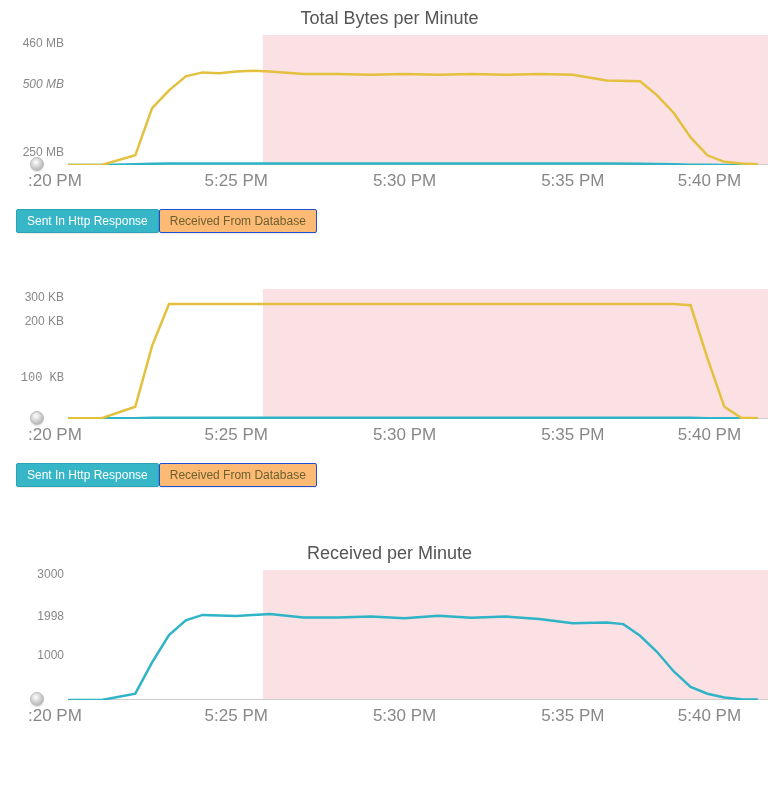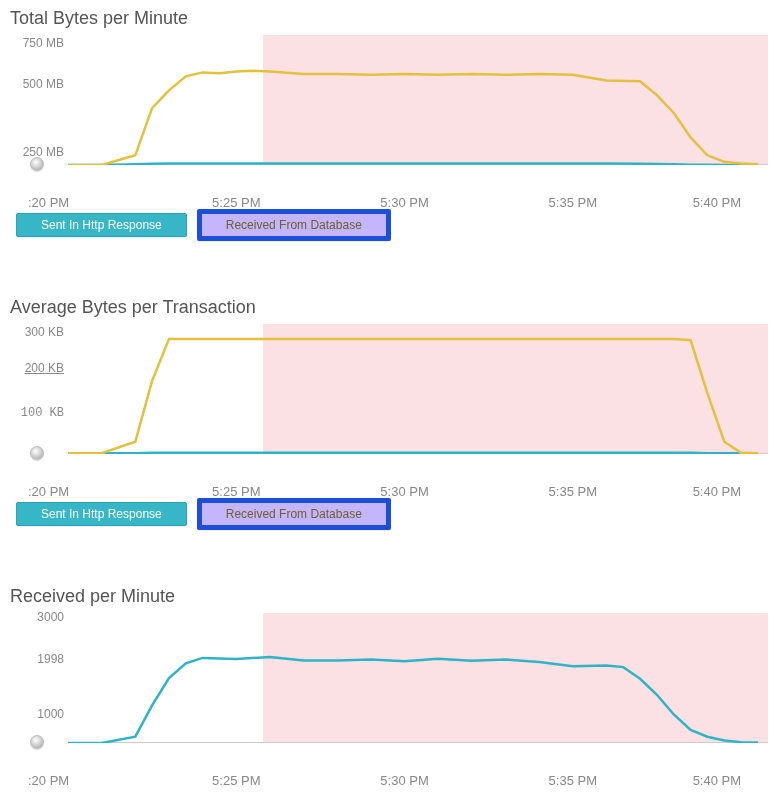--- a/index.html
+++ b/index.html
@@ -13,20 +13,21 @@
   }
   .panel {
     margin-bottom: 56px;
   }
   .panel:last-child { margin-bottom: 8px; }
   .title {
     font-size: 18px;
     font-weight: 400;
     color: #555;
     margin: 0 0 6px 2px;
+    text-align: center;
   }
   .chart-wrap {
     position: relative;
     height: 160px;
     width: 760px;
   }
   
   .ylabels {
     position: absolute;
     left: 0;
@@ -69,89 +70,86 @@
   }
   .xlabels {
     position: absolute;
     left: 60px;
     right: 0;
     top: 136px;
     height: 20px;
   }
   .xlabel {
     position: absolute;
-    font-size: 13px;
+    font-size: 17px;
     color: #888;
     transform: translateX(-50%);
     white-space: nowrap;
-    margin-top: 24px;
   }
   .xlabel.first { transform: none; }
   .xlabel.last { transform: translateX(-100%); }
   .legend {
     margin: 14px 0 0 8px;
   }
   .legend-item {
     display: inline-block;
     font-size: 12px;
-    padding: 4px 24px;
+    padding: 4px 10px;
     border-radius: 2px;
-    margin-right: 10px;
     box-shadow: 0 1px 1px rgba(0,0,0,0.08);
   }
   .legend-teal {
     background: #36b6c7;
     color: #ffffff;
     border: 1px solid #2aa3b3;
   }
   .legend-yellow {
-    background: #c4b5fd;
+    background: #fdba74;
     color: #6d6030;
-    border: 5px solid #1d4ed8;
+    border: 1px solid #1d4ed8;
   }
   svg { display:block; }
   .line-teal { stroke:#2fb3c6; stroke-width:2.5; fill:none; }
   .line-yellow { stroke:#e3c03e; stroke-width:2.5; fill:none; }
 </style>
 </head>
 <body>
 
 <div id="panels">
     <div class="panel">
       <div class="title">Total Bytes per Minute</div>
       <div class="chart-wrap">
         <div class="ylabels">
           <div class="ylabel" style="top: 89.375px; margin-top: 28px;">250 MB</div>
-          <div class="ylabel" style="top: 48.75px;">500 MB</div>
-          <div class="ylabel" style="top: 8.125px;">750 MB</div>
+          <div class="ylabel" style="top: 48.75px; font-style: italic;">500 MB</div>
+          <div class="ylabel" style="top: 8.125px;">460 MB</div>
         </div>
         <div class="plot">
           <div class="shade" style="left: 195.192px; right: 0px;"></div>
           <svg width="700" height="130" viewBox="0 0 700 130" preserveAspectRatio="none" style="position: absolute; left: 0px; top: 0px;">
             <path d="M0.0 130.0 L33.7 130.0 L67.3 129.2 L84.1 128.7 L101.0 128.4 L117.8 128.4 L134.6 128.4 L151.4 128.4 L168.3 128.4 L185.1 128.4 L201.9 128.4 L235.6 128.4 L269.2 128.4 L302.9 128.4 L336.5 128.4 L370.2 128.4 L403.8 128.4 L437.5 128.4 L471.2 128.4 L504.8 128.4 L538.5 128.4 L572.1 128.7 L588.9 129.0 L605.8 129.3 L622.6 129.7 L639.4 129.8 L656.3 130.0 L673.1 130.0 L689.9 130.0 " class="line-teal"></path>
             <path d="M0.0 130.0 L33.7 130.0 L67.3 120.3 L84.1 73.1 L101.0 55.3 L117.8 41.4 L134.6 37.4 L151.4 38.2 L168.3 36.6 L185.1 35.8 L201.9 36.6 L235.6 39.0 L269.2 39.0 L302.9 39.8 L336.5 39.0 L370.2 39.8 L403.8 39.0 L437.5 39.8 L471.2 39.0 L504.8 39.8 L538.5 45.5 L572.1 46.3 L588.9 60.1 L605.8 78.0 L622.6 102.4 L639.4 120.3 L656.3 126.8 L673.1 128.4 L689.9 129.2 " class="line-yellow"></path>
           </svg>
           <div class="knob"></div>
         </div>
         <div class="xlabels">
           <div class="xlabel first" style="left: -40px;">:20 PM</div>
           <div class="xlabel " style="left: 168.269px;">5:25 PM</div>
           <div class="xlabel " style="left: 336.538px;">5:30 PM</div>
           <div class="xlabel " style="left: 504.808px;">5:35 PM</div>
           <div class="xlabel last" style="left: 673.077px;">5:40 PM</div>
         </div>
       </div>
       <div class="legend"><span class="legend-item legend-teal">Sent In Http Response</span><span class="legend-item legend-yellow">Received From Database</span></div>
     </div>
     <div class="panel">
-      <div class="title">Average Bytes per Transaction</div>
       <div class="chart-wrap">
         <div class="ylabels">
           <div class="ylabel" style="top: 89.375px; font-family: Liberation Mono, monospace;">100 KB</div>
-          <div class="ylabel" style="top: 44px; text-decoration: underline;">200 KB</div>
+          <div class="ylabel" style="top: 32px;">200 KB</div>
           <div class="ylabel" style="top: 8.125px;">300 KB</div>
         </div>
         <div class="plot">
           <div class="shade" style="left: 195.192px; right: 0px;"></div>
           <svg width="700" height="130" viewBox="0 0 700 130" preserveAspectRatio="none" style="position: absolute; left: 0px; top: 0px;">
             <path d="M0.0 129.2 L33.7 129.2 L67.3 129.2 L84.1 128.8 L101.0 128.8 L134.6 128.8 L168.3 128.8 L201.9 128.8 L235.6 128.8 L269.2 128.8 L302.9 128.8 L336.5 128.8 L370.2 128.8 L403.8 128.8 L437.5 128.8 L471.2 128.8 L504.8 128.8 L538.5 128.8 L572.1 128.8 L605.8 128.8 L622.6 128.8 L639.4 129.2 L656.3 129.2 L673.1 129.2 L689.9 129.2 " class="line-teal"></path>
             <path d="M0.0 129.2 L33.7 129.2 L67.3 117.8 L84.1 56.9 L101.0 15.0 L134.6 15.0 L168.3 15.0 L201.9 15.0 L235.6 15.0 L269.2 15.0 L302.9 15.0 L336.5 15.0 L370.2 15.0 L403.8 15.0 L437.5 15.0 L471.2 15.0 L504.8 15.0 L538.5 15.0 L572.1 15.0 L605.8 15.0 L622.6 16.3 L639.4 69.1 L656.3 117.8 L673.1 128.8 L689.9 129.2 " class="line-yellow"></path>
           </svg>
           <div class="knob"></div>
         </div>
@@ -162,21 +160,21 @@
           <div class="xlabel " style="left: 504.808px;">5:35 PM</div>
           <div class="xlabel last" style="left: 673.077px;">5:40 PM</div>
         </div>
       </div>
       <div class="legend"><span class="legend-item legend-teal">Sent In Http Response</span><span class="legend-item legend-yellow">Received From Database</span></div>
     </div>
     <div class="panel">
       <div class="title">Received per Minute</div>
       <div class="chart-wrap">
         <div class="ylabels">
-          <div class="ylabel" style="top: 101px; text-align: right;">1000</div>
+          <div class="ylabel" style="top: 85px; text-align: right;">1000</div>
           <div class="ylabel" style="top: 46.129px;">1998</div>
           <div class="ylabel" style="top: 4.19355px; margin-left: 21px;">3000</div>
         </div>
         <div class="plot">
           <div class="shade" style="left: 195.192px; right: 0px;"></div>
           <svg width="700" height="130" viewBox="0 0 700 130" preserveAspectRatio="none" style="position: absolute; left: 0px; top: 0px;">
             <path d="M0.0 130.0 L33.7 130.0 L67.3 123.7 L84.1 92.3 L101.0 65.0 L117.8 50.3 L134.6 44.9 L168.3 46.1 L201.9 44.0 L235.6 47.4 L269.2 47.4 L302.9 46.5 L336.5 48.2 L370.2 45.7 L403.8 47.8 L437.5 46.5 L471.2 49.1 L504.8 53.3 L538.5 52.4 L555.3 54.1 L572.1 65.8 L588.9 81.8 L605.8 101.5 L622.6 117.0 L639.4 123.7 L656.3 127.5 L673.1 129.2 L689.9 129.6 " class="line-teal"></path>
           </svg>
           <div class="knob"></div>
         </div>

